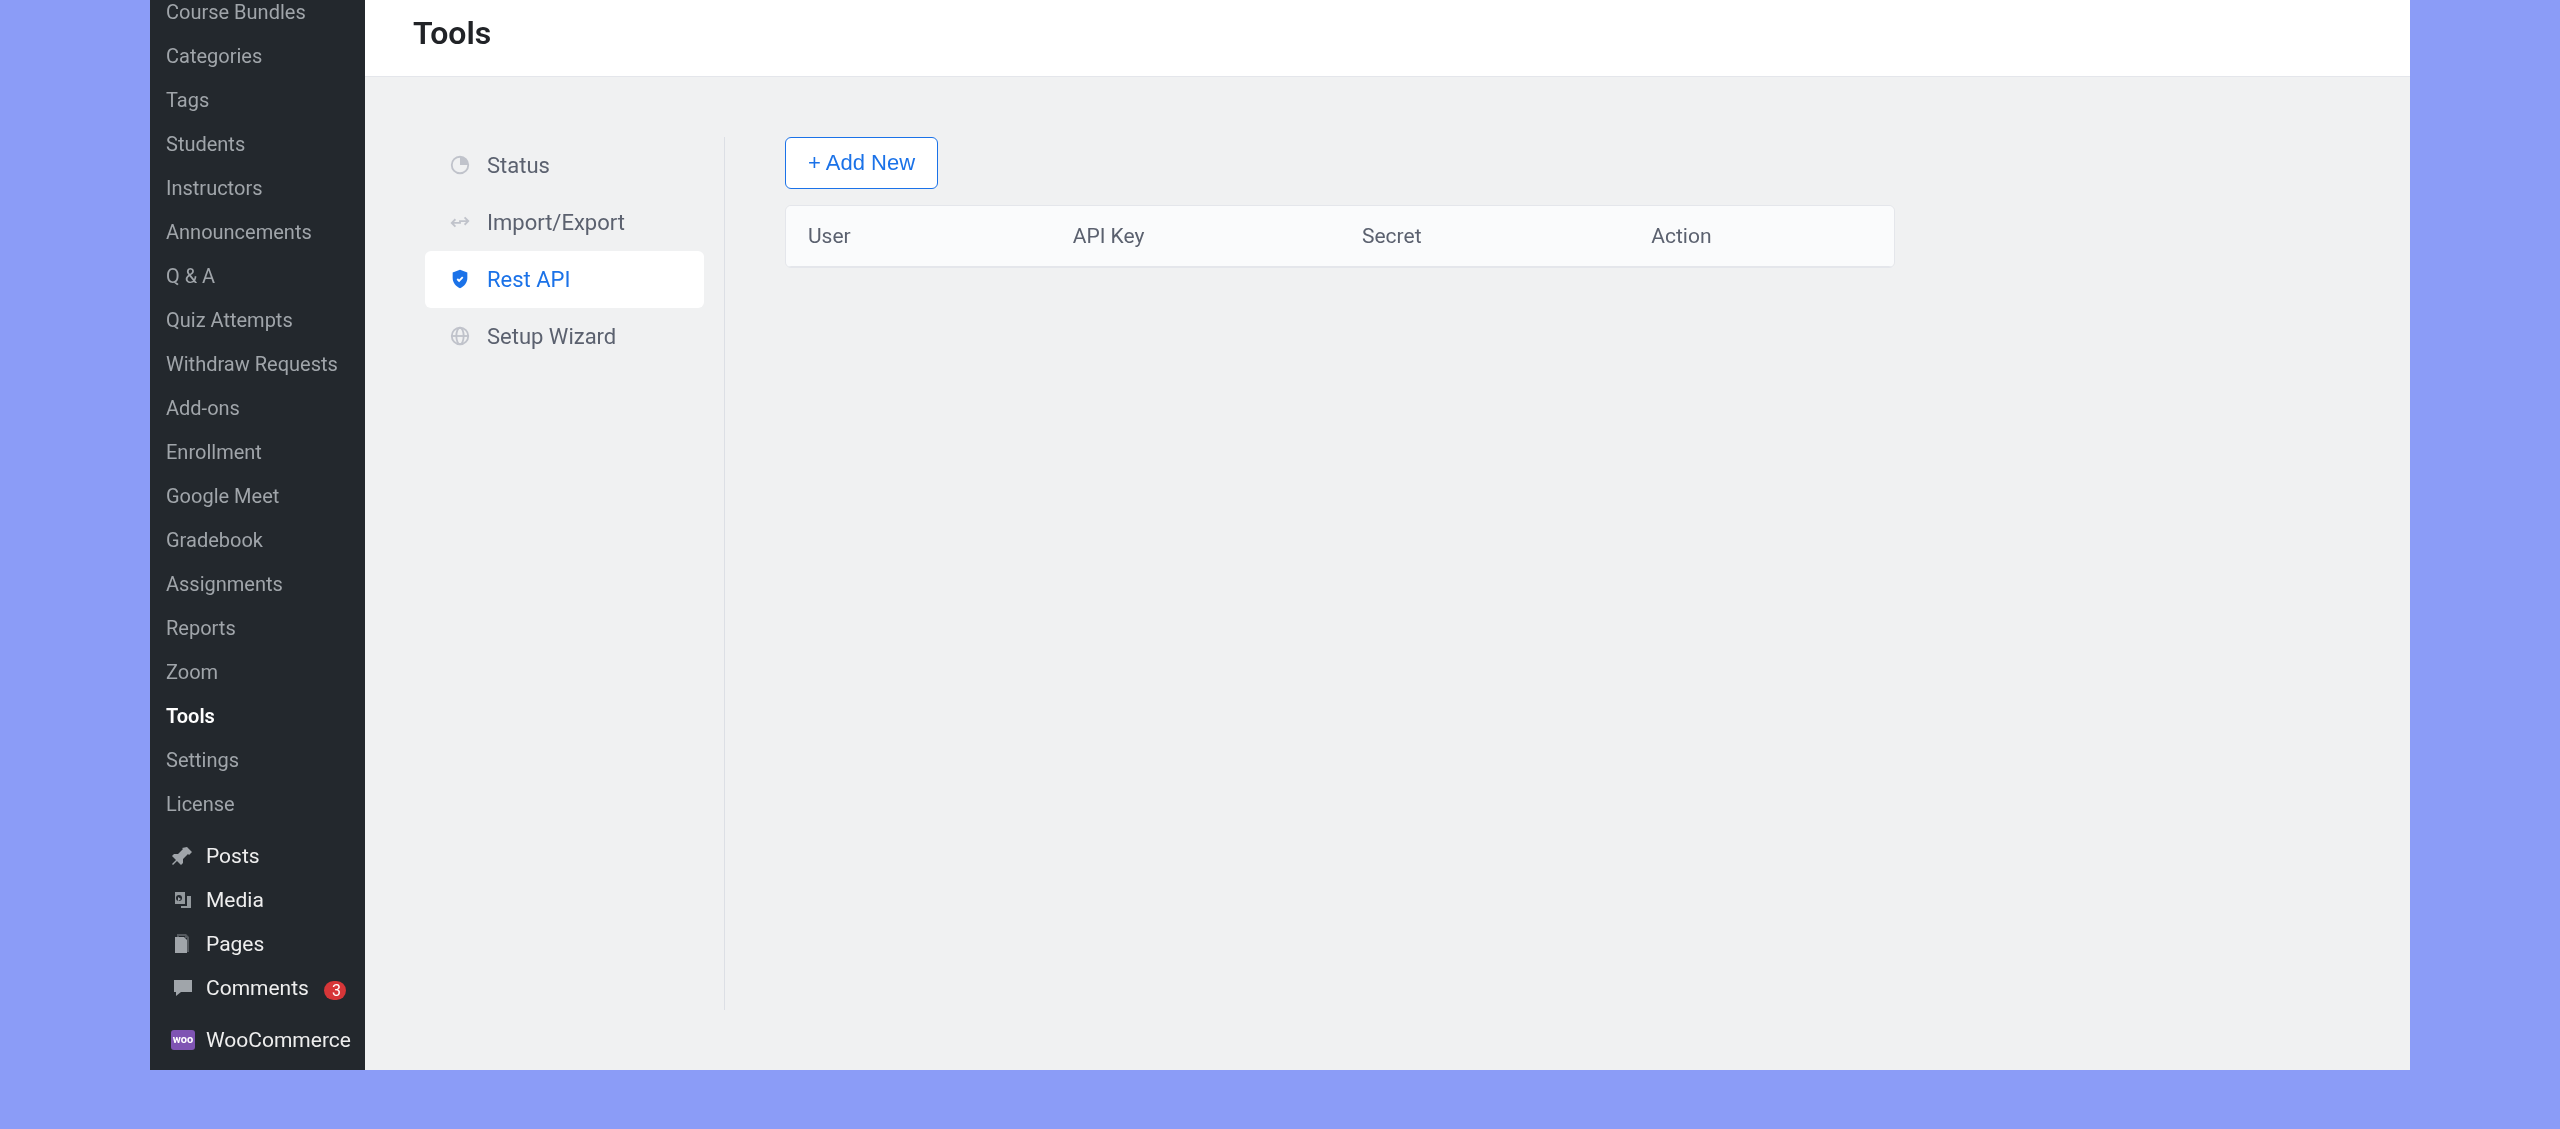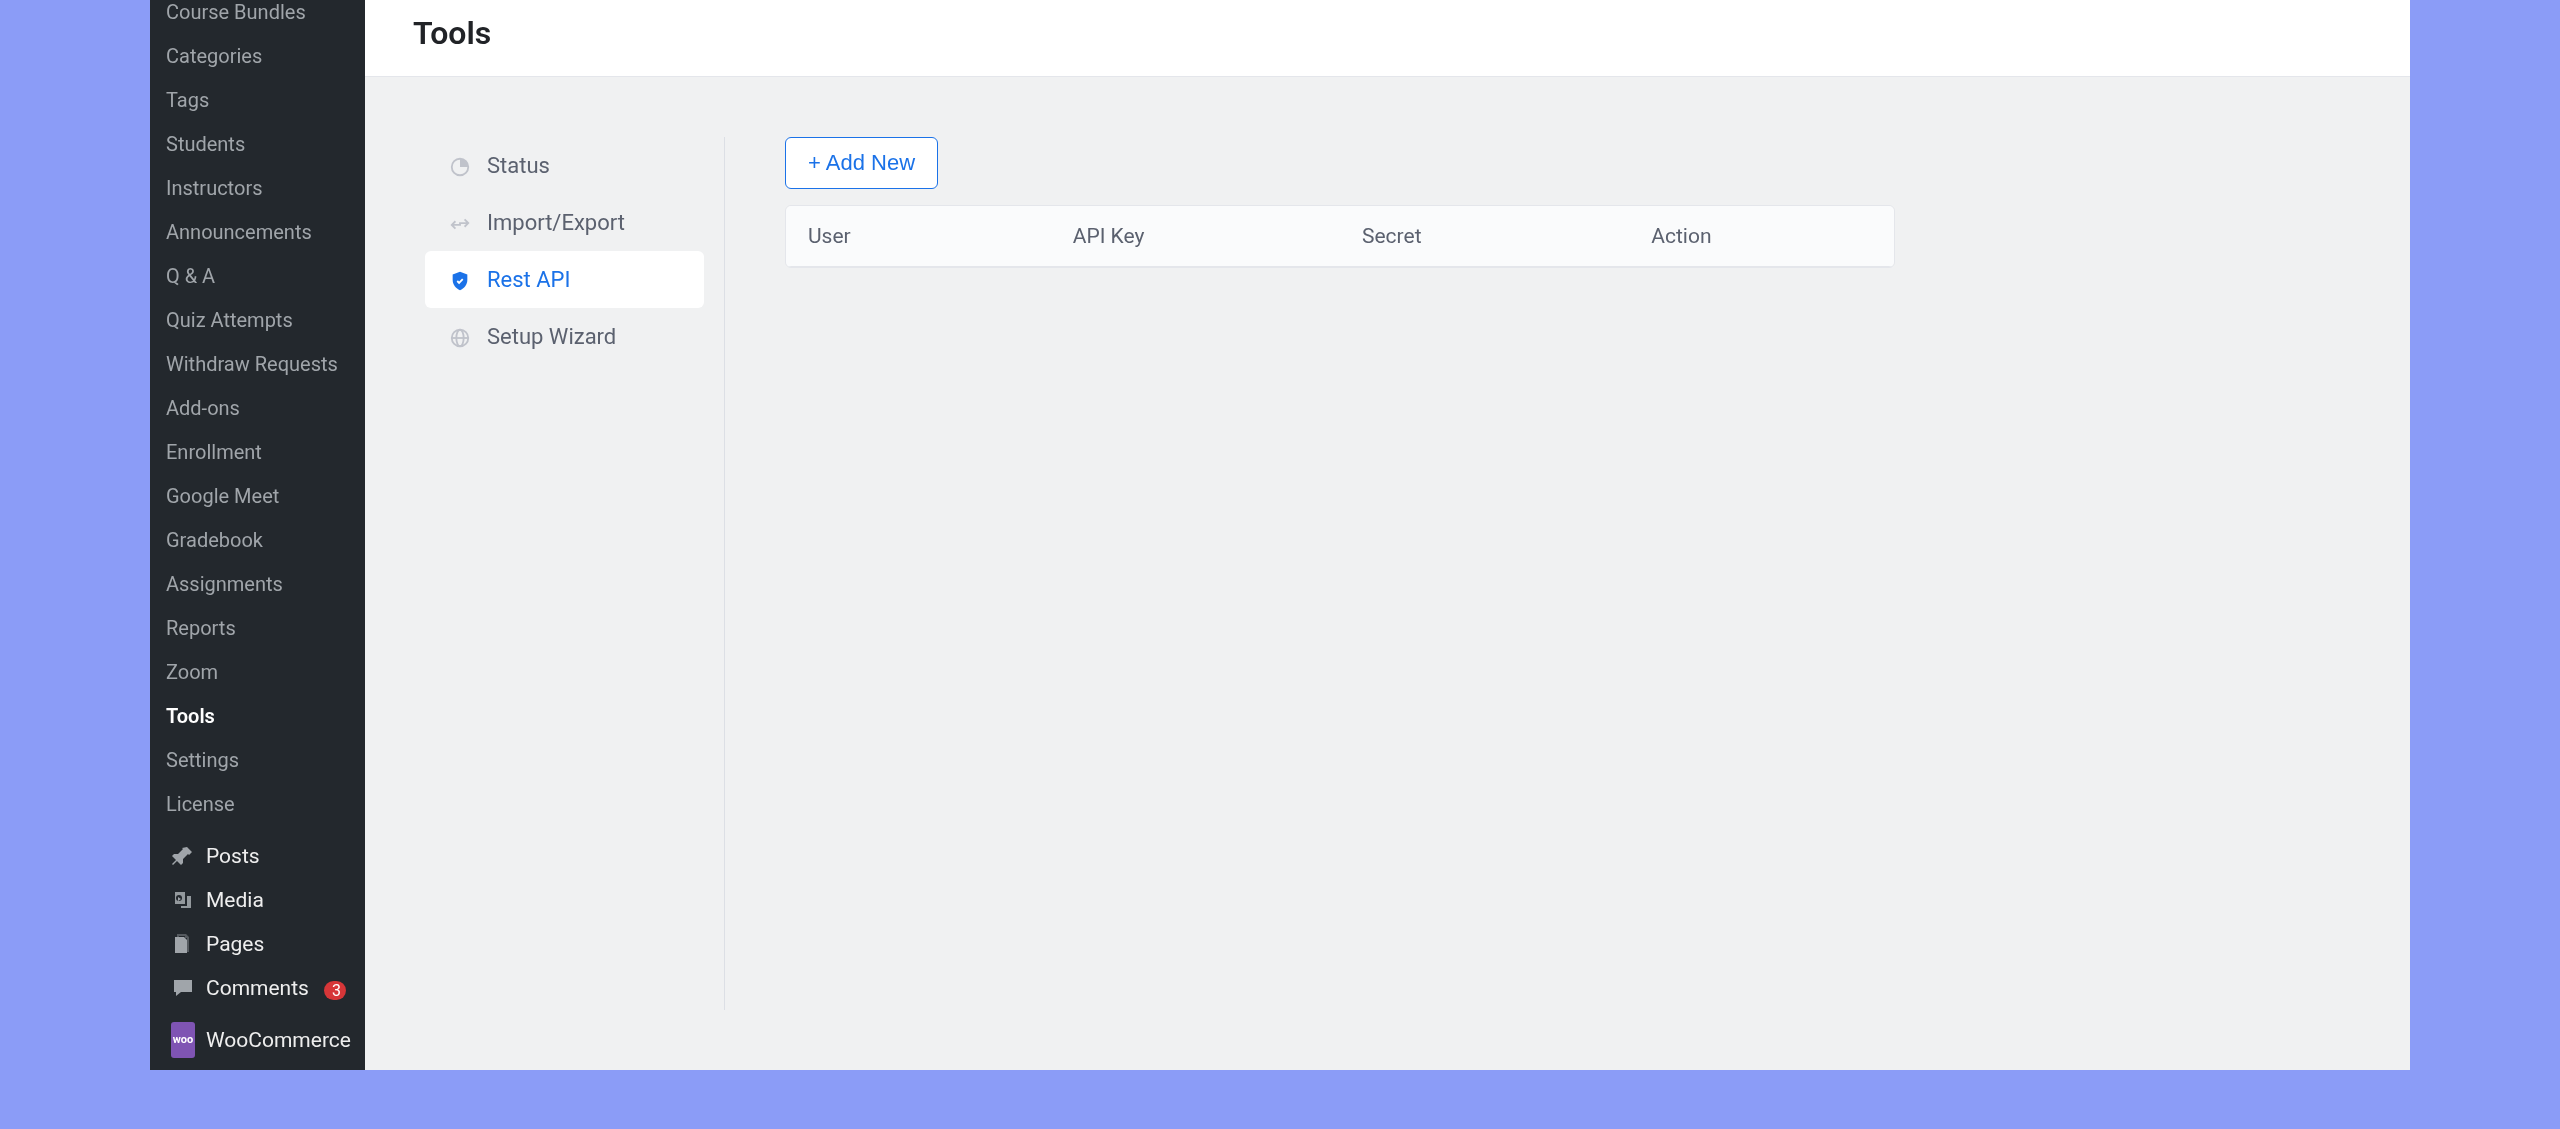--- a/index.html
+++ b/index.html
@@ -64,21 +64,21 @@
   text-align: center;
   margin-left: 4px;
 }
 .woo-icon {
   background: #7f54b3;
   color: #fff;
   font-size: 11px;
   font-weight: bold;
   border-radius: 3px;
   width: 24px;
-  height: 36px;
+  height: 20px;
   display: flex;
   align-items: center;
   justify-content: center;
 }
 .content {
   flex: 1;
   background: #f0f1f2;
   display: flex;
   flex-direction: column;
 }
@@ -97,21 +97,21 @@
   padding: 60px 60px;
   flex: 1;
 }
 .left-panel {
   width: 300px;
   border-right: 1px solid #dcdfe5;
   padding-right: 20px;
 }
 .tab-item {
   display: flex;
-  align-items: flex-end;
+  align-items: center;
   padding: 16px 24px;
   font-size: 22px;
   color: #5b616f;
   cursor: pointer;
   border-radius: 6px;
   gap: 16px;
 }
 .tab-item.active {
   background: #fff;
   color: #1b72e8;

